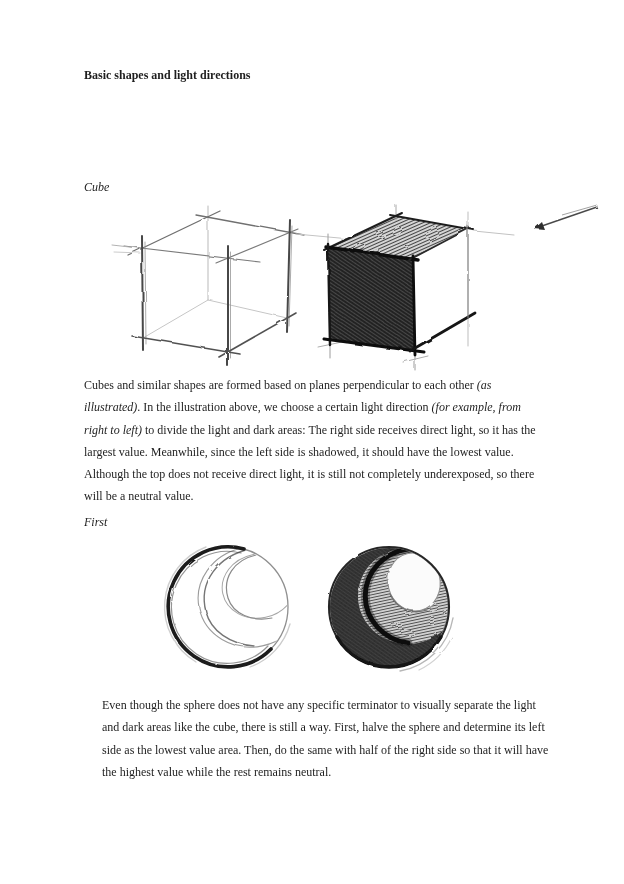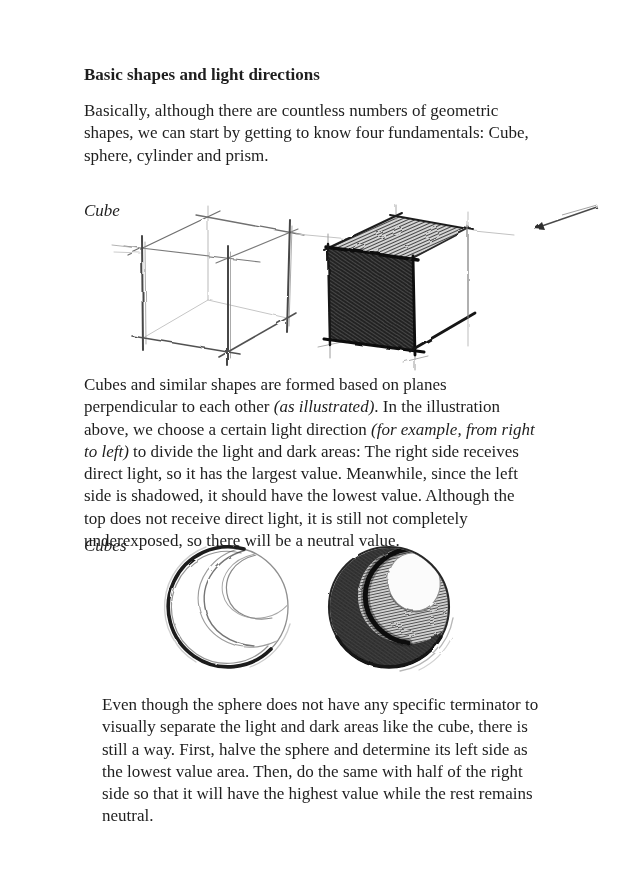--- a/index.html
+++ b/index.html
@@ -1,40 +1,39 @@
 <!DOCTYPE html>
 <html><head>
 <meta charset="utf-8">
 <style>
   html,body{margin:0;padding:0;background:#ffffff;}
   .page{
     position:relative;width:624px;height:884px;background:#ffffff;
     font-family:"Liberation Serif","DejaVu Serif",serif;color:#1e1e1e;overflow:hidden;
   }
-  .tx{position:absolute;left:84px;margin:0;font-size:17px;line-height:22.3px;}
+  .tx{position:absolute;left:84px;margin:0;font-size:12px;line-height:22.3px;}
   .heading{top:64px;font-weight:bold;}
   .intro{top:100px;width:450px;}
   .fig-label{font-style:italic;}
   .lbl-cube{top:176px;}
   .lbl-sphere{top:511px;}
   .para-cube{top:374px;width:454px;font-family:Liberation Serif, serif;}
   .para-sphere{top:694px;width:450px;margin-left:18px;}
-  .para-cube em,.fig-label{font-style:italic;margin-top:24px;}
+  .para-cube em,.fig-label{font-style:italic;}
   .fig{position:absolute;left:84px;}
   .fig-cube{top:198px;width:528px;height:182px;}
   .fig-sphere{top:540px;width:440px;height:152px;}
 </style>
 </head>
 <body>
 
 <div class="page">
 
   <h1 class="tx heading">Basic shapes and light directions</h1>
 
-  <p class="tx intro">Basically, although there are countless numbers of geometric shapes, we can start by getting to know four fundamentals: Cube, sphere, cylinder and prism.</p>
 
   <p class="tx fig-label lbl-cube">Cube</p>
 
   <svg class="fig fig-cube" viewBox="0 0 528 182">
     <defs>
       <pattern id="hatchTop" width="3" height="3" patternUnits="userSpaceOnUse" patternTransform="rotate(-24)">
         <rect width="3" height="3" fill="#dcdcdc"></rect>
         <line x1="0" y1="1.5" x2="3" y2="1.5" stroke="#454545" stroke-width="1.1"></line>
       </pattern>
       <pattern id="hatchDark" width="3" height="3" patternUnits="userSpaceOnUse" patternTransform="rotate(34)">
@@ -101,21 +100,21 @@
 
     <g filter="url(#rough1)">
       <line x1="513" y1="9" x2="455" y2="29" stroke="#4a4a4a" stroke-width="1.4"></line>
       <line x1="513" y1="7" x2="478" y2="17" stroke="#8a8a8a" stroke-width="0.8"></line>
       <polygon points="450,31 461,32 458,24" fill="#2f2f2f"></polygon>
     </g>
   </svg>
 
   <p class="tx para-cube"><span>Cubes and similar shapes are formed based on planes perpendicular to each other </span><em>(as illustrated)</em><span>. In the illustration above, we choose a certain light direction </span><em>(for example, from right to left)</em><span> to divide the light and dark areas: The right side receives direct light, so it has the largest value. Meanwhile, since the left side is shadowed, it should have the lowest value. Although the top does not receive direct light, it is still not completely underexposed, so there will be a neutral value.</span></p>
 
-  <p class="tx fig-label lbl-sphere">Cubes</p>
+  <p class="tx fig-label lbl-sphere">First</p>
 
   <svg class="fig fig-sphere" viewBox="0 0 440 152">
     <defs>
       <clipPath id="clipL">
           <circle cx="144" cy="67" r="59"></circle>
         </clipPath>
       <clipPath id="clipR">
           <circle cx="305" cy="67" r="59"></circle>
         </clipPath>
       <pattern id="hatchMid" width="2.8" height="2.8" patternUnits="userSpaceOnUse" patternTransform="rotate(-12)">

